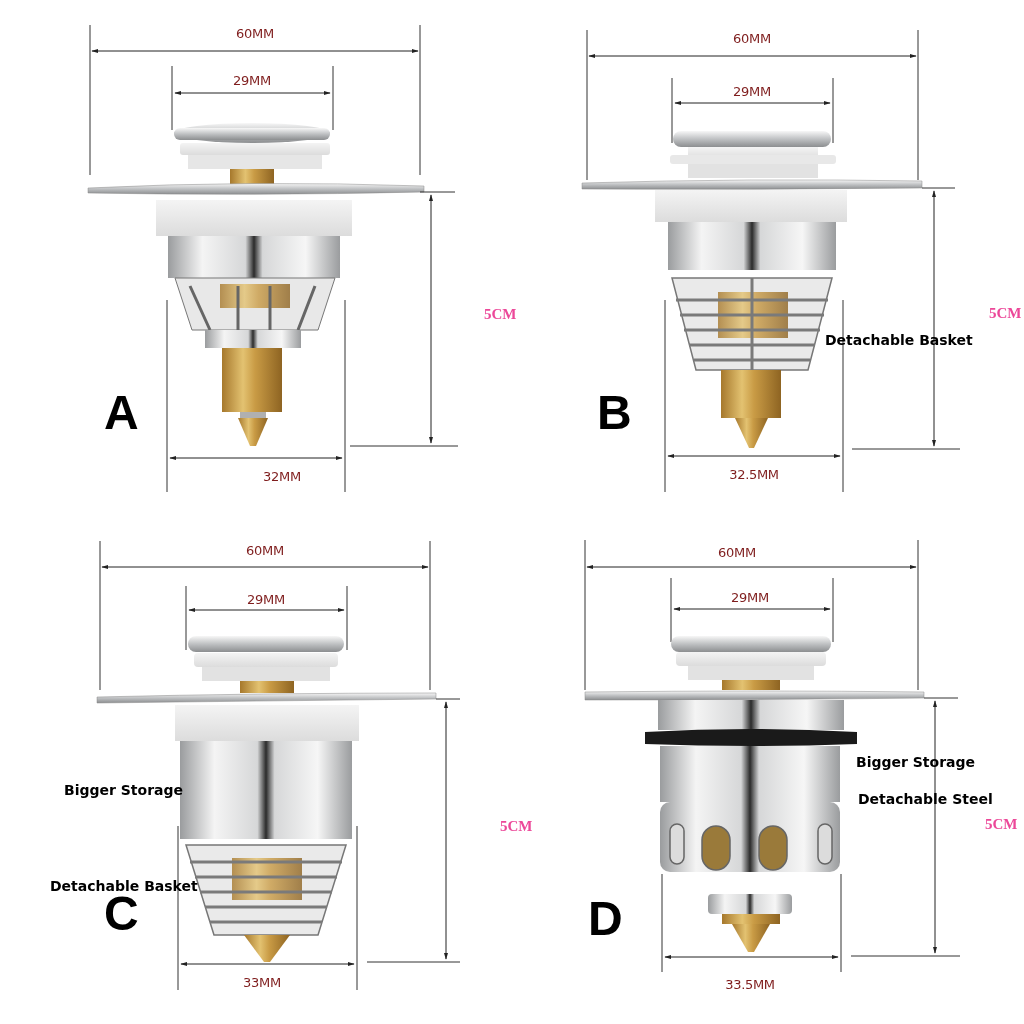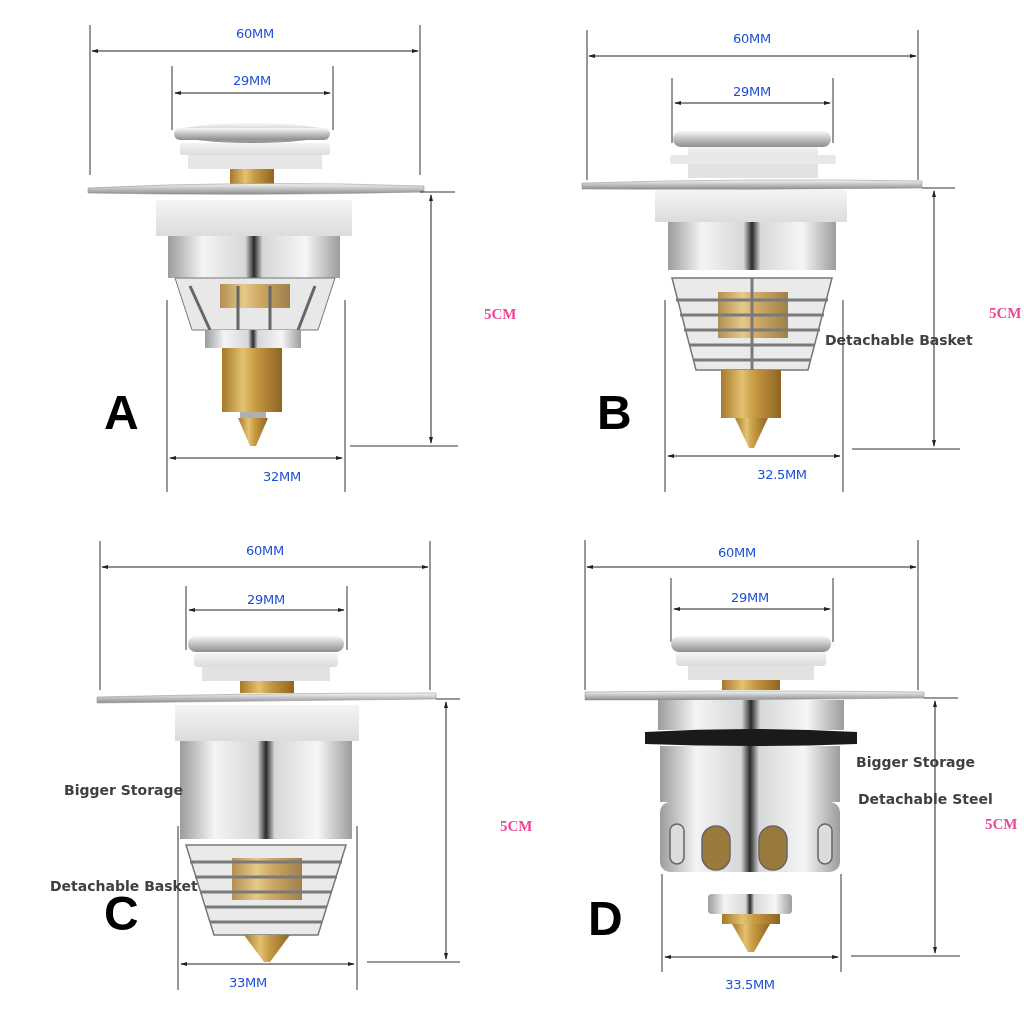--- a/index.html
+++ b/index.html
@@ -1,21 +1,21 @@
 <!DOCTYPE html>
 <html><head>
 <meta charset="utf-8">
 <style>
   html, body { margin:0; padding:0; background:#ffffff; }
   body { width:1024px; height:1024px; position:relative; overflow:hidden; font-family:"DejaVu Sans", sans-serif; }
   .panel { position:absolute; width:512px; height:512px; }
-  .dim-label { position:absolute; font-family:"DejaVu Sans", sans-serif; font-size:13px; color:#1d4ed8; letter-spacing:-0.3px; transform:translateX(-50%); white-space:nowrap; }
+  .dim-label { position:absolute; font-family:"DejaVu Sans", sans-serif; font-size:13px; color:#7f1d1d; letter-spacing:-0.3px; transform:translateX(-50%); white-space:nowrap; }
   .cm-label { position:absolute; font-family:Liberation Serif, serif; font-size:15px; color:#ec4899; font-weight:bold; white-space:nowrap;margin-left:44px; }
   .letter { position:absolute; font-family:"Liberation Sans", sans-serif; font-weight:bold; font-size:48px; color:#000; line-height:1; }
-  .red-label { position:absolute; font-family:"DejaVu Sans", sans-serif; font-size:14px; color:#404040; white-space:nowrap; }
+  .red-label { position:absolute; font-family:"DejaVu Sans", sans-serif; font-size:14px; color:#000000; white-space:nowrap; }
   svg { position:absolute; left:0; top:0; overflow:visible; }
 </style>
 </head>
 <body>
 
 <svg width="1024" height="1024">
   <defs>
     <marker id="arr" viewBox="0 0 10 10" refX="9" refY="5" markerWidth="7" markerHeight="7" orient="auto-start-reverse">
       <path d="M0,2 L10,5 L0,8 z" fill="#222"></path>
     </marker>
@@ -192,32 +192,32 @@
   <span class="cm-label" style="left:440px;top:306px;">5CM</span>
   <span class="dim-label" style="left:256px;top:469px;margin-left:26px;">32MM</span>
   <span class="letter" style="left:104px;top:389px;">A</span>
 </div>
 
 <div class="panel" style="left:0;top:0;">
   <span class="dim-label" style="left:752px;top:31px;">60MM</span>
   <span class="dim-label" style="left:752px;top:84px;">29MM</span>
   <span class="cm-label" style="left:945px;top:305px;">5CM</span>
   <span class="red-label" style="left:825px;top:332px;font-weight:bold;font-size:14px;">Detachable Basket</span>
-  <span class="dim-label" style="left:754px;top:467px;margin-left:28px;">32.5MM</span>
+  <span class="dim-label" style="left:754px;top:467px;">32.5MM</span>
   <span class="letter" style="left:597px;top:389px;">B</span>
 </div>
 
 <div class="panel" style="left:0;top:0;">
   <span class="dim-label" style="left:265px;top:543px;">60MM</span>
   <span class="dim-label" style="left:266px;top:592px;">29MM</span>
   <span class="red-label" style="left:64px;top:782px;font-weight:bold;">Bigger Storage</span>
   <span class="cm-label" style="left:456px;top:818px;">5CM</span>
   <span class="red-label" style="left:50px;top:878px;font-weight:bold;">Detachable Basket</span>
   <span class="letter" style="left:104px;top:890px;">C</span>
-  <span class="dim-label" style="left:248px;top:975px;">33MM</span>
+  <span class="dim-label" style="left:262px;top:975px;">33MM</span>
 </div>
 
 <div class="panel" style="left:0;top:0;">
   <span class="dim-label" style="left:737px;top:545px;">60MM</span>
   <span class="dim-label" style="left:750px;top:590px;">29MM</span>
   <span class="red-label" style="left:856px;top:754px;font-weight:bold;">Bigger Storage</span>
   <span class="red-label" style="left:858px;top:791px;font-weight:bold;">Detachable Steel</span>
   <span class="cm-label" style="left:941px;top:816px;">5CM</span>
   <span class="letter" style="left:588px;top:895px;">D</span>
   <span class="dim-label" style="left:750px;top:966px;margin-top:11px;">33.5MM</span>

